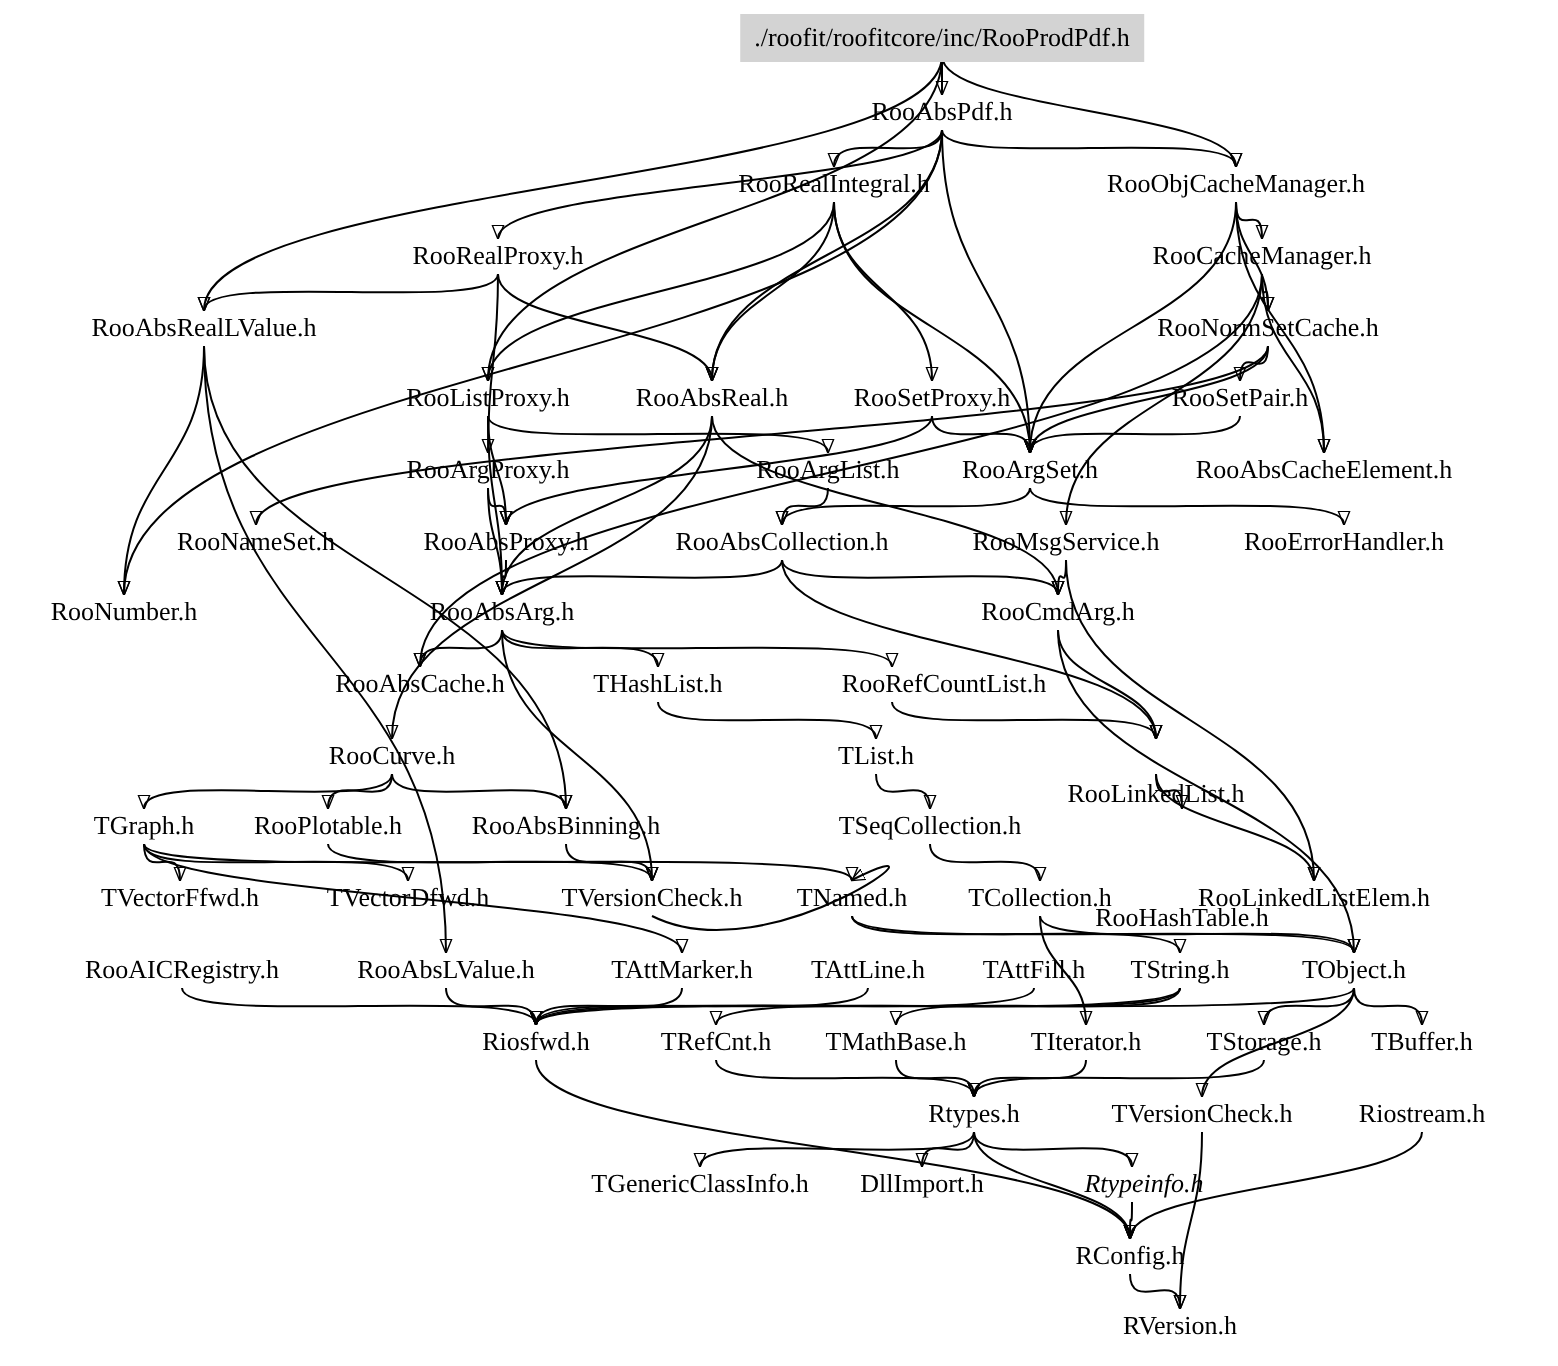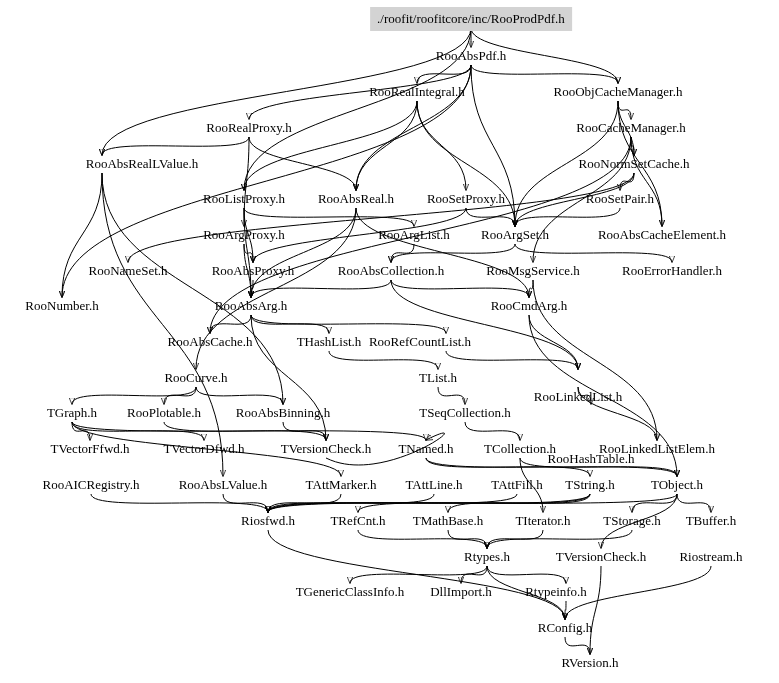--- a/index.html
+++ b/index.html
@@ -124,41 +124,41 @@
       <path d="M566,601 C566,621 565,599 565,619" marker-end="url(#arrow)"></path>
       <path d="M565,637 C565,657 590,634 590,654" marker-end="url(#arrow)"></path>
     </svg>
   <div id="nodes">
       <div class="node root" style="left: 471px; top: 19px;">./roofit/roofitcore/inc/RooProdPdf.h</div>
       <div class="node" style="left: 471px; top: 56px;">RooAbsPdf.h</div>
       <div class="node" style="left: 417px; top: 92px;">RooRealIntegral.h</div>
       <div class="node" style="left: 618px; top: 92px;">RooObjCacheManager.h</div>
       <div class="node" style="left: 249px; top: 128px;">RooRealProxy.h</div>
       <div class="node" style="left: 631px; top: 128px;">RooCacheManager.h</div>
-      <div class="node" style="left: 102px; top: 164px; margin-left: 40px;">RooAbsRealLValue.h</div>
+      <div class="node" style="left: 102px; top: 164px;">RooAbsRealLValue.h</div>
       <div class="node" style="left: 634px; top: 164px;">RooNormSetCache.h</div>
       <div class="node" style="left: 244px; top: 199px;">RooListProxy.h</div>
       <div class="node" style="left: 356px; top: 199px;">RooAbsReal.h</div>
       <div class="node" style="left: 466px; top: 199px;">RooSetProxy.h</div>
       <div class="node" style="left: 620px; top: 199px;">RooSetPair.h</div>
       <div class="node" style="left: 244px; top: 235px;">RooArgProxy.h</div>
       <div class="node" style="left: 414px; top: 235px;">RooArgList.h</div>
       <div class="node" style="left: 515px; top: 235px;">RooArgSet.h</div>
       <div class="node" style="left: 662px; top: 235px;">RooAbsCacheElement.h</div>
       <div class="node" style="left: 128px; top: 271px;">RooNameSet.h</div>
       <div class="node" style="left: 253px; top: 271px;">RooAbsProxy.h</div>
       <div class="node" style="left: 391px; top: 271px;">RooAbsCollection.h</div>
       <div class="node" style="left: 533px; top: 271px;">RooMsgService.h</div>
       <div class="node" style="left: 672px; top: 271px;">RooErrorHandler.h</div>
       <div class="node" style="left: 62px; top: 306px; text-align: right;">RooNumber.h</div>
       <div class="node" style="left: 251px; top: 306px;">RooAbsArg.h</div>
       <div class="node" style="left: 529px; top: 306px;">RooCmdArg.h</div>
       <div class="node" style="left: 210px; top: 342px;">RooAbsCache.h</div>
       <div class="node" style="left: 329px; top: 342px;">THashList.h</div>
-      <div class="node" style="left: 420px; top: 342px;">RooRefCountList.h</div>
+      <div class="node" style="left: 472px; top: 342px;">RooRefCountList.h</div>
       <div class="node" style="left: 196px; top: 378px;">RooCurve.h</div>
       <div class="node" style="left: 438px; top: 378px;">TList.h</div>
       <div class="node" style="left: 578px; top: 378px; margin-top: 19px;">RooLinkedList.h</div>
       <div class="node" style="left: 72px; top: 413px;">TGraph.h</div>
       <div class="node" style="left: 164px; top: 413px;">RooPlotable.h</div>
       <div class="node" style="left: 283px; top: 413px;">RooAbsBinning.h</div>
       <div class="node" style="left: 465px; top: 413px;">TSeqCollection.h</div>
       <div class="node" style="left: 591px; top: 413px; margin-top: 46px;">RooHashTable.h</div>
       <div class="node" style="left: 90px; top: 449px;">TVectorFfwd.h</div>
       <div class="node" style="left: 204px; top: 449px;">TVectorDfwd.h</div>
@@ -177,17 +177,17 @@
       <div class="node" style="left: 358px; top: 521px;">TRefCnt.h</div>
       <div class="node" style="left: 448px; top: 521px;">TMathBase.h</div>
       <div class="node" style="left: 543px; top: 521px;">TIterator.h</div>
       <div class="node" style="left: 632px; top: 521px;">TStorage.h</div>
       <div class="node" style="left: 711px; top: 521px;">TBuffer.h</div>
       <div class="node" style="left: 487px; top: 557px;">Rtypes.h</div>
       <div class="node" style="left: 601px; top: 557px;">TVersionCheck.h</div>
       <div class="node" style="left: 711px; top: 557px; text-align: center;">Riostream.h</div>
       <div class="node" style="left: 350px; top: 592px;">TGenericClassInfo.h</div>
       <div class="node" style="left: 461px; top: 592px;">DllImport.h</div>
-      <div class="node" style="left: 556px; top: 592px;">Rtypeinfo.h</div>
+      <div class="node" style="left: 572px; top: 592px; font-style: italic;">Rtypeinfo.h</div>
       <div class="node" style="left: 565px; top: 628px;">RConfig.h</div>
       <div class="node" style="left: 590px; top: 663px;">RVersion.h</div>
     </div>
 </div>
 
 </body></html>

